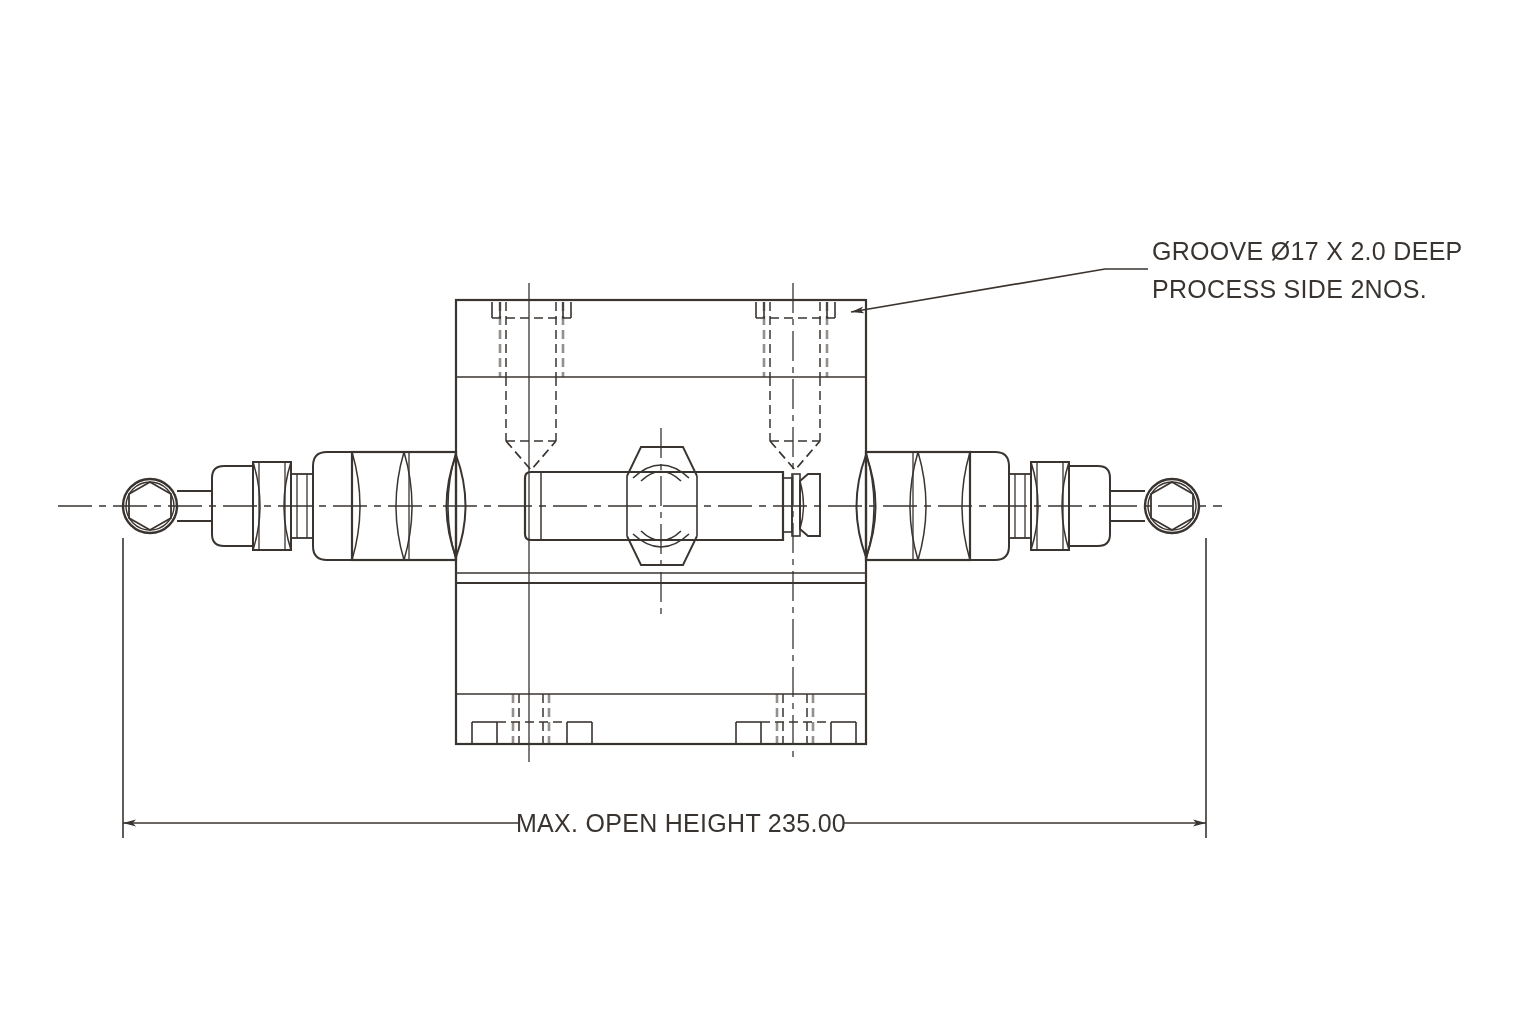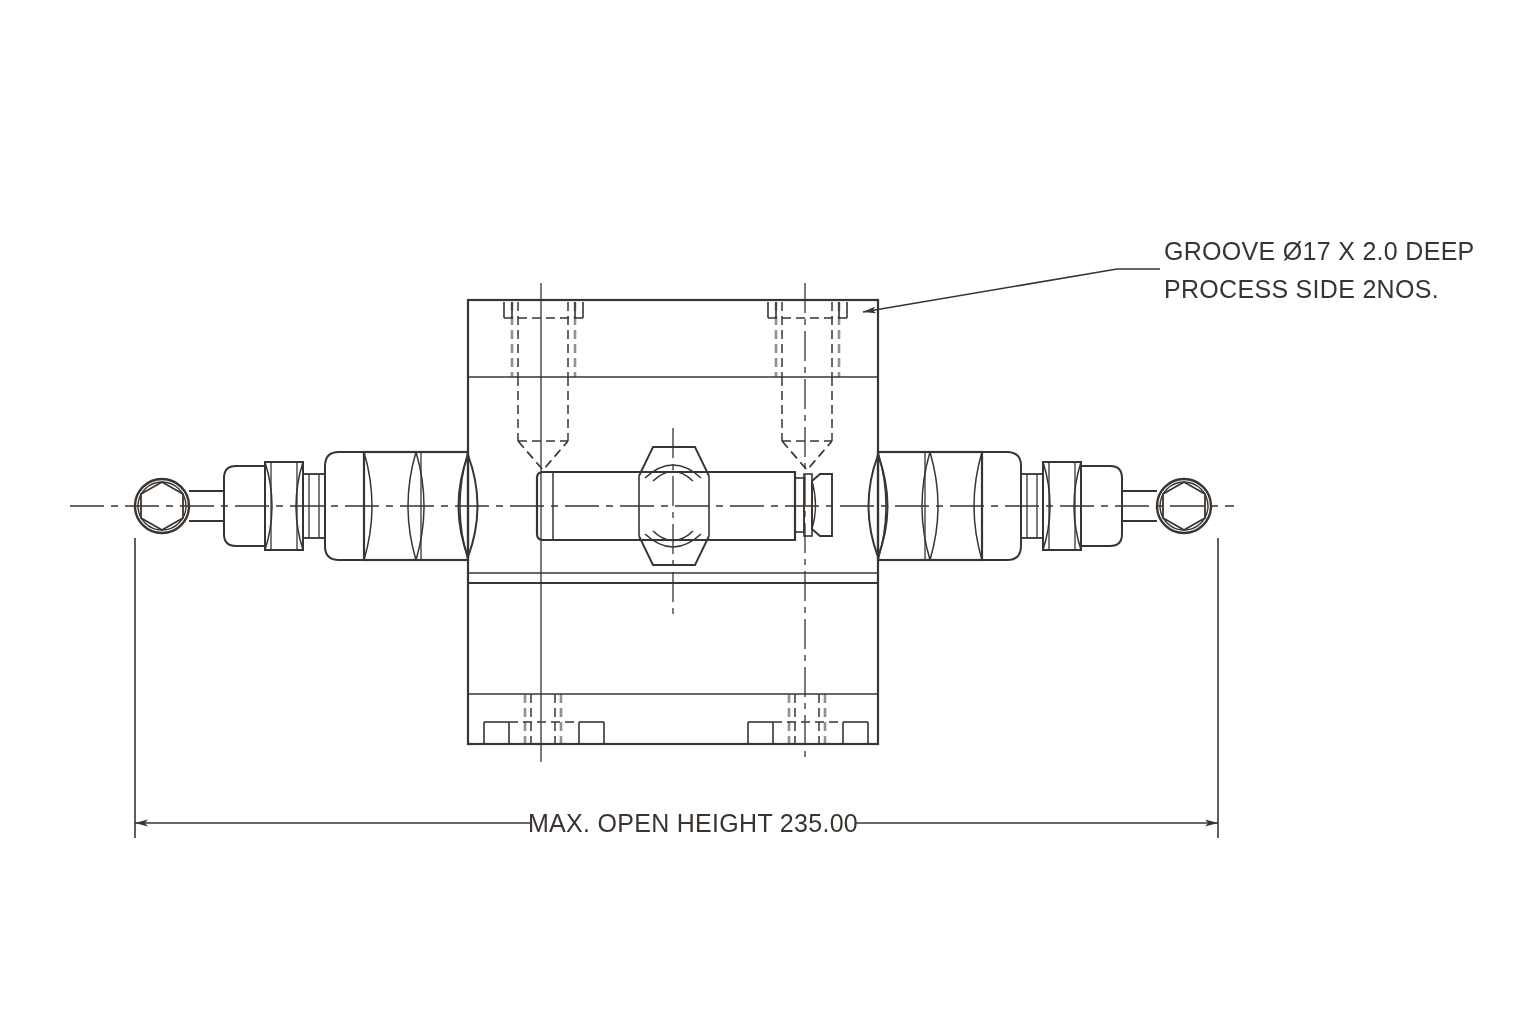--- a/index.html
+++ b/index.html
@@ -12,21 +12,20 @@
     width: 1536px;
     height: 1024px;
     overflow: hidden;
     font-family: "Liberation Sans", sans-serif;
   }
   #drawing-root {
     position: relative;
     width: 1228px;
     height: 1024px;
     background: #ffffff;
-    padding-left: 12px;
   }
   svg#drawing-canvas {
     display: block;
     width: 1536px;
     height: 1024px;
   }
   .note-text {
     font-family: "Liberation Sans", sans-serif;
     font-size: 25px;
     letter-spacing: 0.3px;

